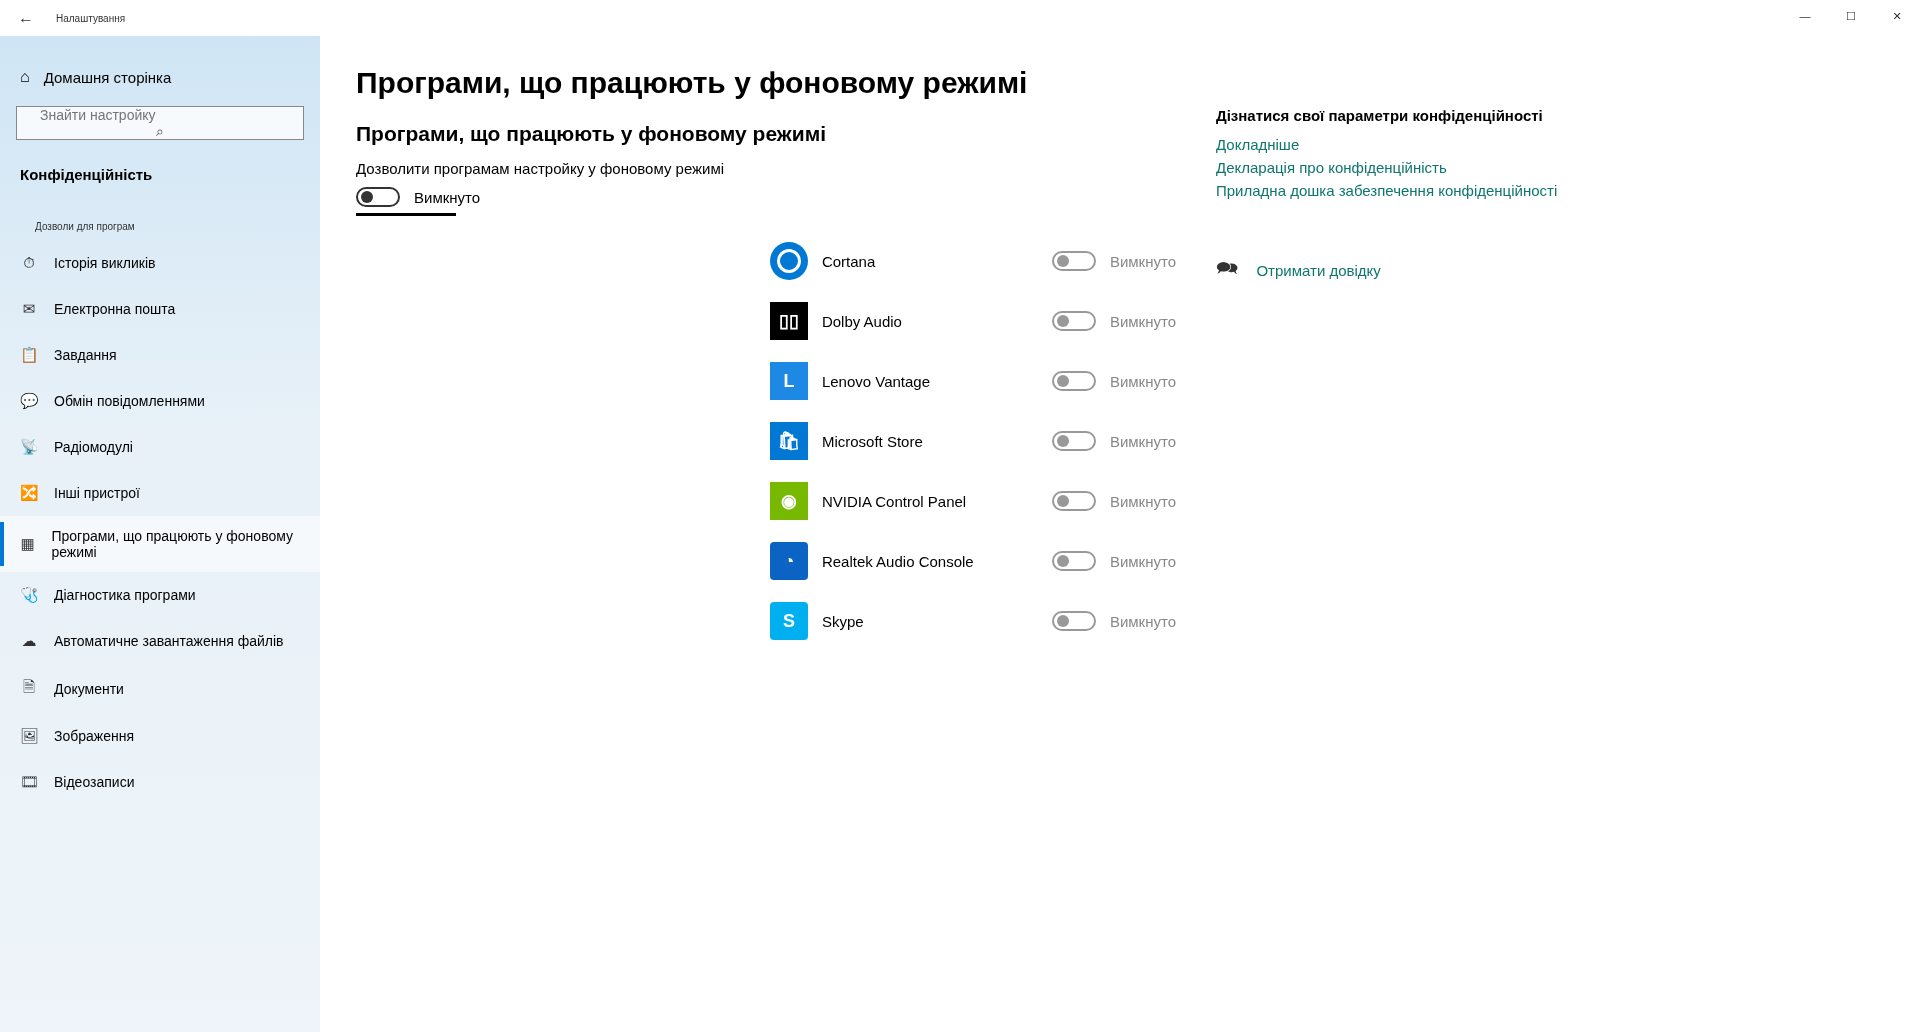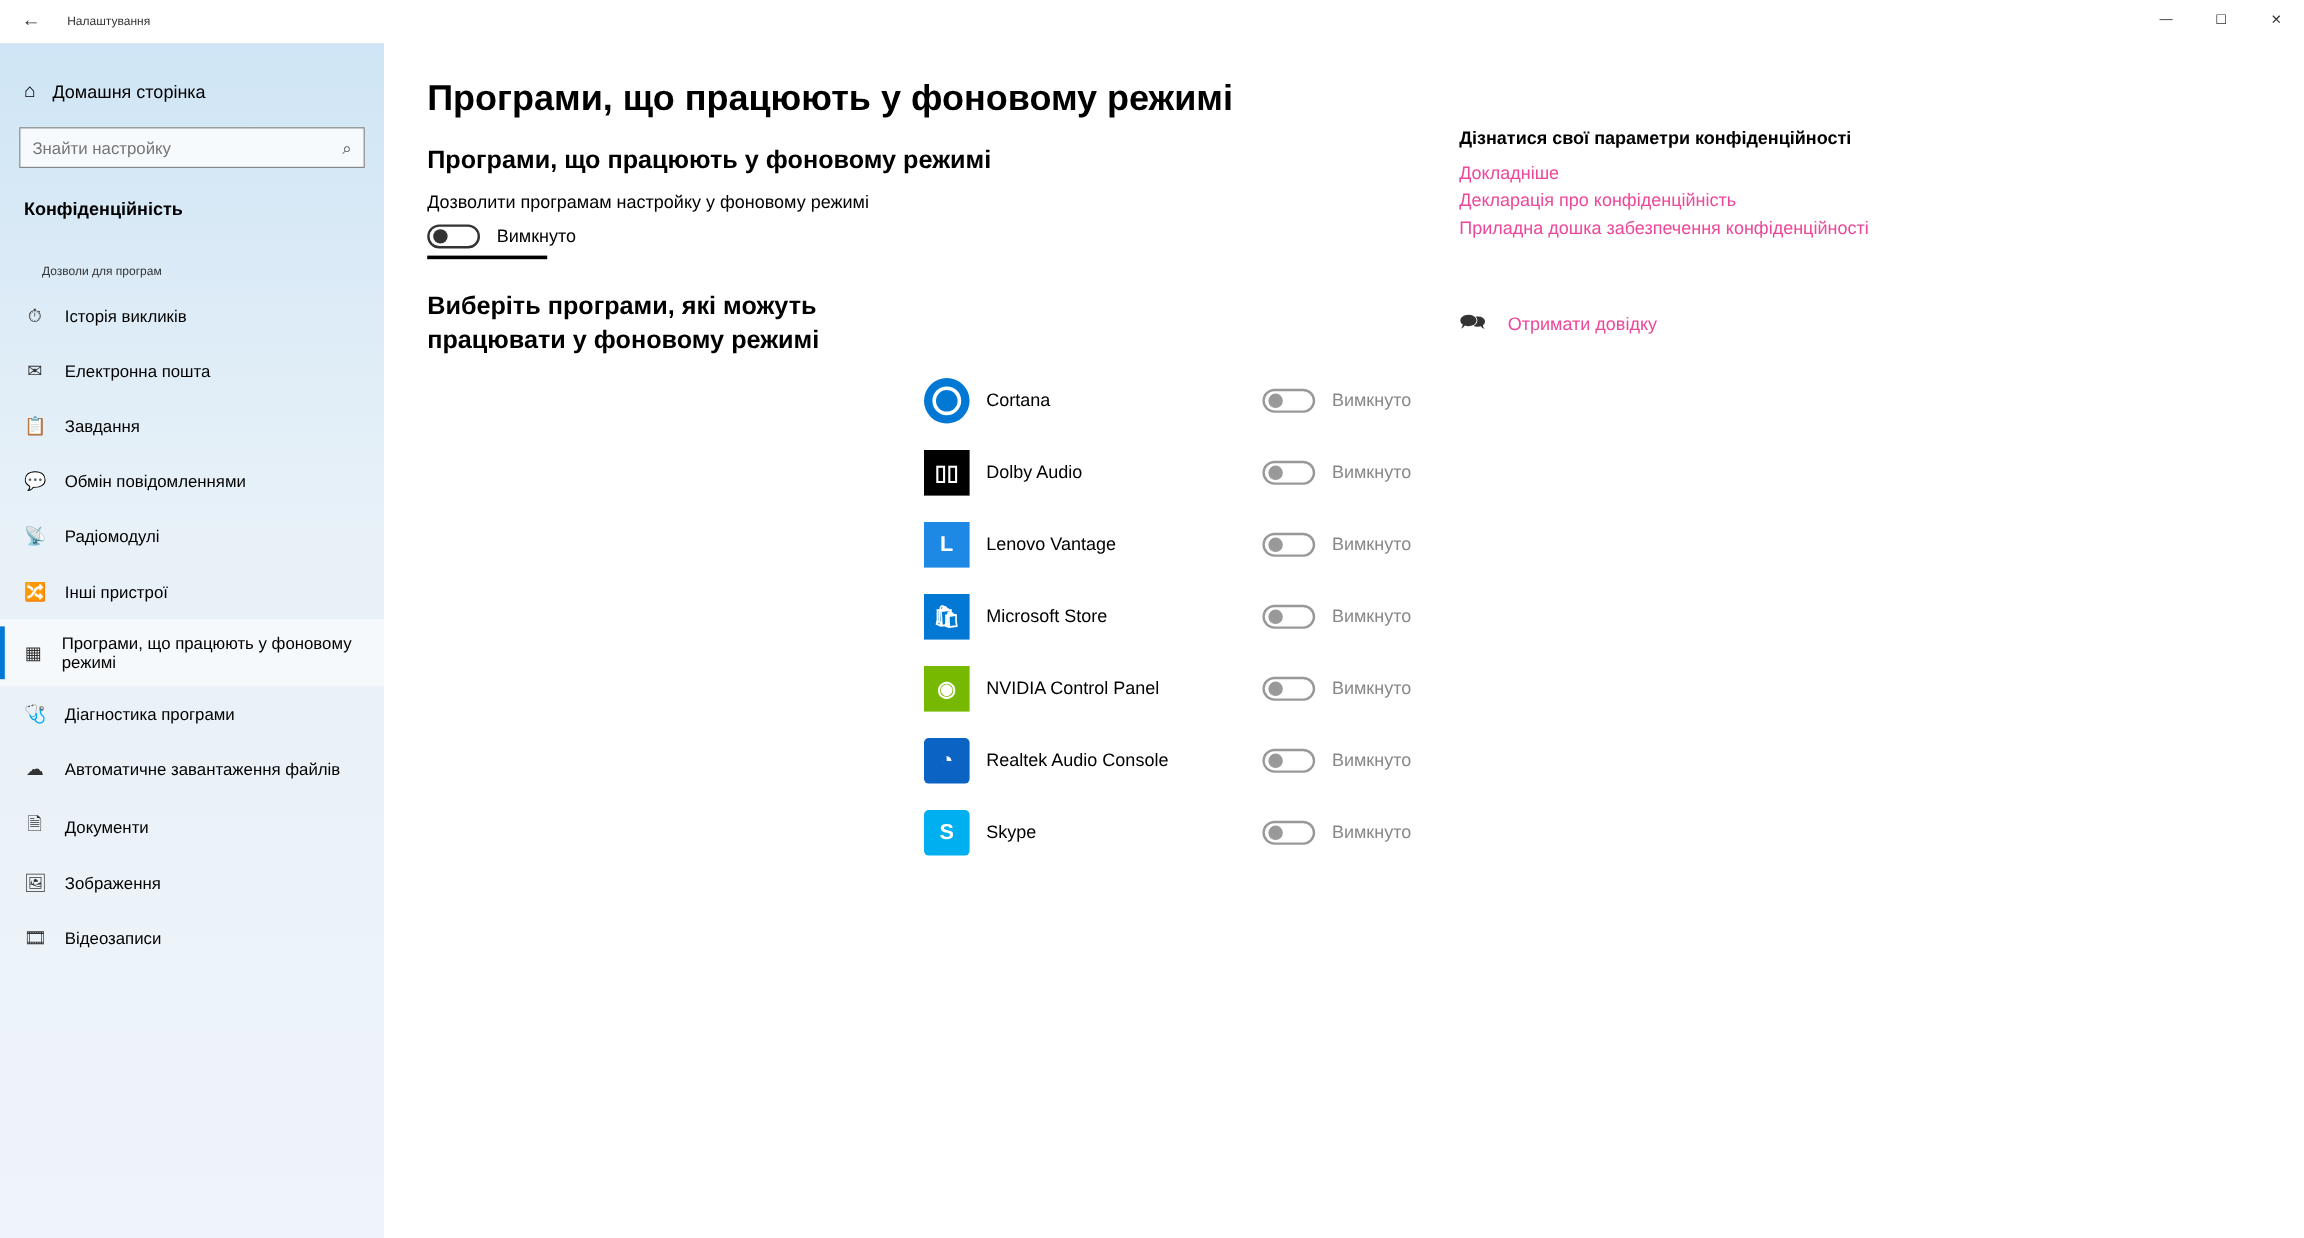--- a/index.html
+++ b/index.html
@@ -7,21 +7,21 @@
 .titlebar { height: 36px; display: flex; align-items: center; position: relative; }
 .titlebar-left { display: flex; align-items: center; padding-left: 18px; gap: 22px; }
 .back-arrow { font-size: 16px; color: #333; cursor: pointer; }
 .title-text { font-size: 10px; color: #333; }
 .window-controls { position: absolute; right: 0; top: 0; display: flex; }
 .win-btn { width: 46px; height: 32px; display: flex; align-items: center; justify-content: center; font-size: 11px; color: #333; cursor: pointer; }
 .main-wrap { flex: 1; display: flex; }
 .sidebar { width: 320px; background: linear-gradient(180deg, #cfe5f5 0%, #e8f1f8 40%, #eef4f9 100%); padding-top: 22px; }
 .home-row { display: flex; align-items: center; gap: 14px; padding: 10px 20px; font-size: 15px; cursor: pointer; }
 .home-icon { font-size: 16px; }
-.search-box { margin: 10px 16px 18px 16px; border: 1px solid #888; background: #f6fafd; height: 34px; display: flex; align-items: center; padding: 0 10px; justify-content: space-between; }
+.search-box { margin: 10px 16px 18px 16px; border: 1px solid #888; background: #f6fafd; height: 34px; display: flex; align-items: center; padding: 0 10px; justify-content: space-between; flex-direction: column; }
 .search-box input { border: none; background: transparent; outline: none; font-size: 14px; width: 240px; color: #666; }
 .search-icon { font-size: 14px; color: #555; }
 .section-title { padding: 8px 20px 14px 20px; font-weight: 600; font-size: 15px; }
 .group-label { padding: 24px 20px 6px 35px; font-size: 10px; color: #333; }
 .nav-items { margin-top: 2px; }
 .nav-item { display: flex; align-items: center; gap: 16px; padding: 12px 20px; font-size: 14px; cursor: pointer; position: relative; min-height: 46px; }
 .nav-item.active { background: rgba(255,255,255,0.55); }
 .nav-item.active::before { content: ""; position: absolute; left: 0; top: 6px; bottom: 6px; width: 4px; background: #0078d4; }
 .nav-icon { width: 18px; text-align: center; font-size: 15px; color: #333; }
 .content { flex: 1; display: flex; padding: 30px 40px 0 36px; gap: 40px; }
@@ -40,21 +40,21 @@
 .select-title { font-size: 21px; font-weight: 600; margin-bottom: 16px; max-width: 440px; line-height: 1.35; }
 .select-desc { font-size: 15px; max-width: 450px; line-height: 1.45; margin-bottom: 22px; }
 .app-list { display: flex; flex-direction: column; gap: 22px; align-items: flex-end; }
 .app-row { display: flex; align-items: center; }
 .app-icon { width: 38px; height: 38px; display: flex; align-items: center; justify-content: center; color: #fff; font-size: 18px; font-weight: 600; margin-right: 14px; }
 .app-name { width: 230px; font-size: 15px; }
 .app-toggle-wrap { display: flex; align-items: center; gap: 14px; }
 .right-pane { width: 380px; padding-top: 40px; }
 .right-head { font-size: 15px; font-weight: 600; margin-bottom: 8px; line-height: 1.35; }
 .right-desc { font-size: 15px; color: #666; margin-bottom: 10px; line-height: 1.35; }
-.link { color: #ec4899; font-size: 15px; cursor: pointer; display: block; line-height: 1.4; margin-bottom: 2px; }
+.link { color: #0f766e; font-size: 15px; cursor: pointer; display: block; line-height: 1.4; margin-bottom: 2px; }
 .help-row { display: flex; align-items: center; gap: 18px; margin-top: 54px; }
 .help-icon { font-size: 18px; color: #333; }
 .ic-cortana { background: #0078d4; border-radius: 50%; width: 38px; height: 38px; display:flex; align-items:center; justify-content:center;}
 .ic-cortana .ring { width:24px; height:24px; border:3px solid #fff; border-radius:50%; }
 .ic-dolby { background:#000; }
 .ic-lenovo { background:#1e88e5; }
 .ic-store { background:#0078d4; }
 .ic-nvidia { background:#76b900; }
 .ic-realtek { background:#0b63c4; border-radius:4px;}
 .ic-skype { background:#00aff0; border-radius:4px;}
@@ -144,21 +144,20 @@
       <div class="sub-title">Програми, що працюють у фоновому режимі</div>
       <div class="desc-label">Дозволити програмам настройку у фоновому режимі</div>
       <div class="toggle-row">
         <div class="toggle">
             <div class="knob"></div>
           </div>
         <span class="toggle-state">Вимкнуто</span>
       </div>
       <div class="underline"></div>
 
-      <div class="select-title">Виберіть програми, які можуть працювати у фоновому режимі</div>
 
       <div class="app-list" id="app-list">
           <div class="app-row">
             <div class="app-icon ic-cortana">
               <div class="ring"></div>
             </div>
             <div class="app-name">Cortana</div>
             <div class="app-toggle-wrap">
               <div class="toggle disabled">
                 <div class="knob"></div>

